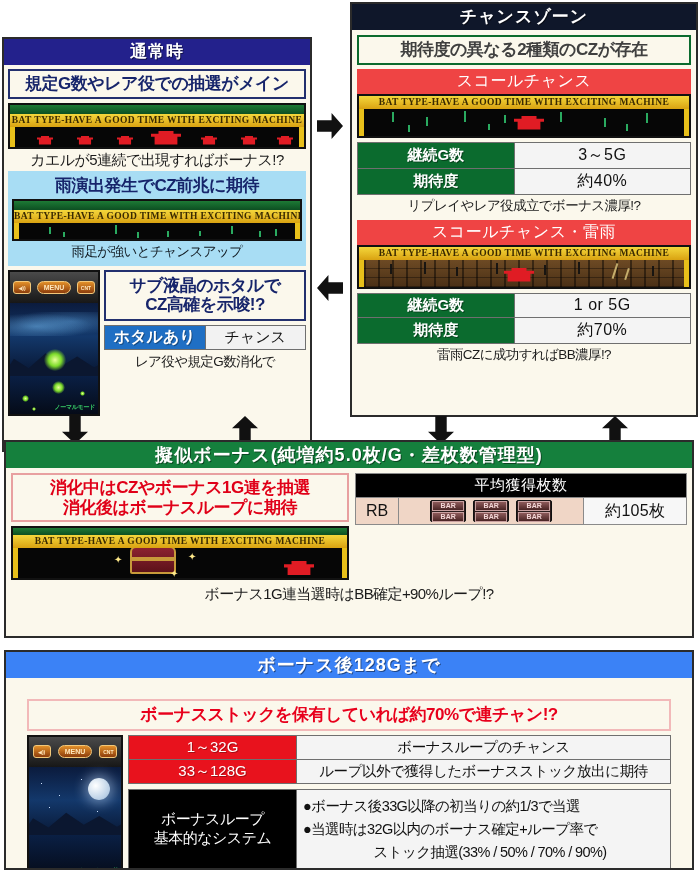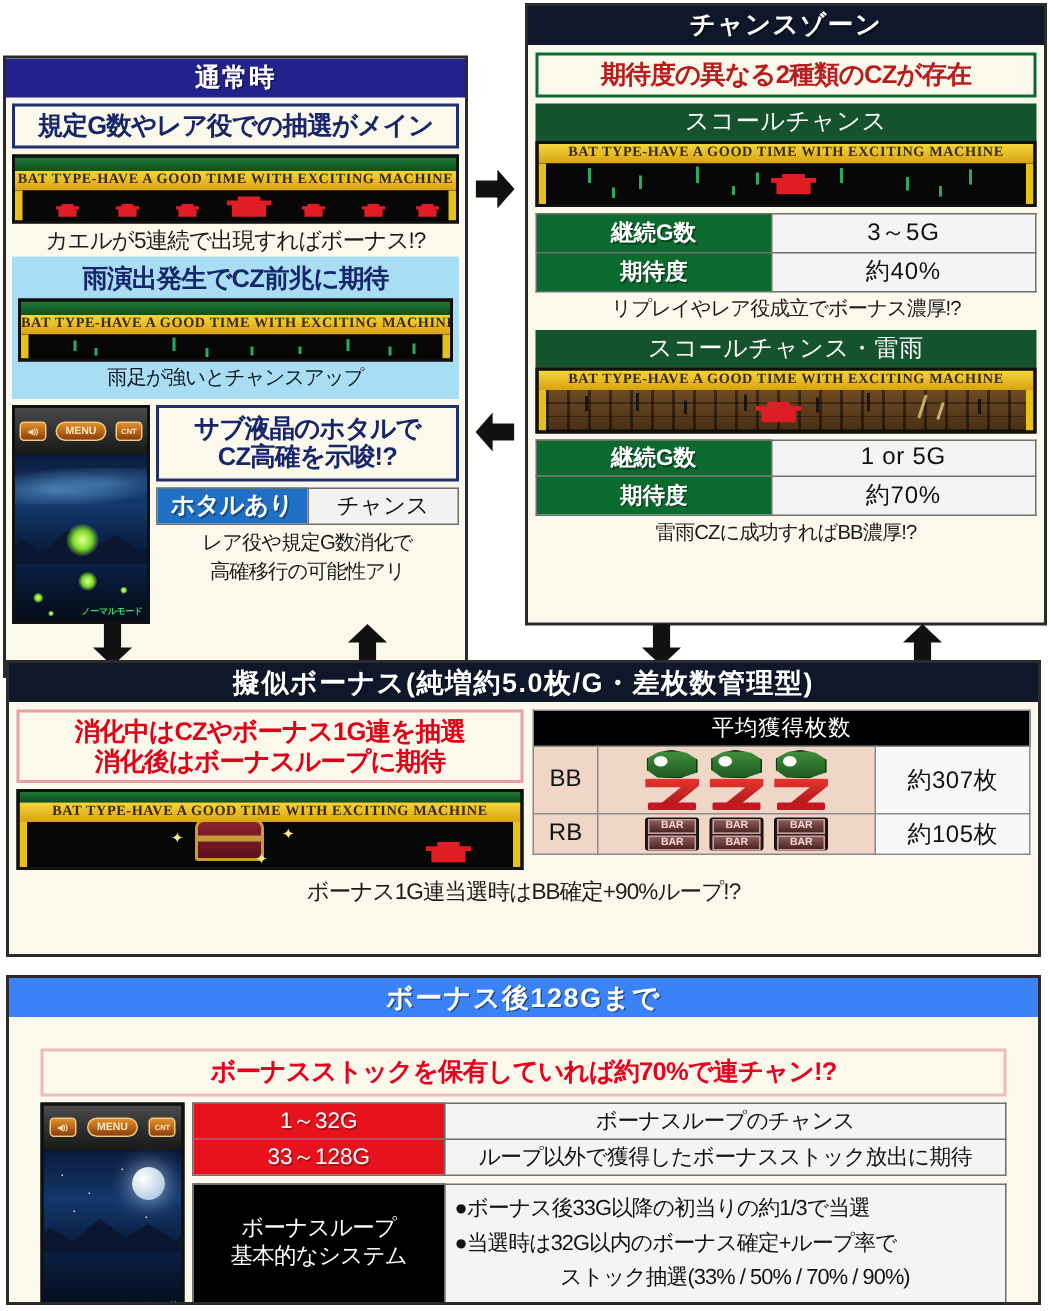--- a/index.html
+++ b/index.html
@@ -35,21 +35,21 @@
     border: 2px solid #23306e;
     background: #fbf8ec;
     text-align: center;
     font-weight: bold;
     color: #17256b;
     font-size: 17px;
     line-height: 1.15;
     padding: 3px 2px;
     letter-spacing: -0.5px;
   }
-  .callout.green { border-color: #0b6b2e; color: #b91c1c; }
+  .callout.green { border-color: #0b6b2e; color: #404040; }
   .callout.red   { border-color: #e8a0a0; color: #e00018; }
   .callout.red2  { border-color: #f2b9b9; color: #e8001c; }
 
   
   .lcd {
     position: relative;
     background: #000;
     border: 2px solid #111;
     overflow: hidden;
   }
@@ -268,21 +268,21 @@
     width: 26px; height: 28px;
     clip-path: polygon(28% 0,72% 0,72% 56%,100% 56%,50% 100%,0 56%,28% 56%);
   }
   .arrow.up {
     width: 26px; height: 28px;
     clip-path: polygon(28% 100%,72% 100%,72% 44%,100% 44%,50% 0,0 44%,28% 44%);
   }
 
   .czblock { margin-top: 4px; }
   .czhead {
-    background: #14532d; color: #fff; text-align: center;
+    background: #ef4444; color: #fff; text-align: center;
     font-size: 16px; padding: 2px 0; letter-spacing: .5px;
   }
 </style>
 </head>
 <body>
 
 <div id="root">
 
   <div class="panel" style="left:2px; top:2px; width:310px; height:415px;margin-top:35px;">
     <div class="panel-head" style="background:#23218c;">通常時</div>
@@ -354,21 +354,20 @@
           </div>
           <table class="t-blue" style="margin-top:4px;">
             <tbody>
             <tr>
               <td class="k">ホタルあり</td>
               <td class="v">チャンス</td>
             </tr>
           </tbody>
             </table>
           <div class="cap small" style="padding-top:3px;">レア役や規定G数消化で</div>
-          <div class="cap small" style="padding-top:0;">高確移行の可能性アリ</div>
         </div>
       </div>
 
     </div>
   </div>
 
   <div class="panel" style="left:350px; top:2px; width:348px; height:415px;">
     <div class="panel-head" style="background:#0f172a;">チャンスゾーン</div>
     <div class="panel-body" style="padding:5px;">
 
@@ -443,21 +442,21 @@
   </div>
 
   <div class="arrow right" style="left:317px; top:113px;"></div>
   <div class="arrow left" style="left:317px; top:275px;"></div>
   <div class="arrow down" style="left:62px; top:416px;"></div>
   <div class="arrow up" style="left:232px; top:416px;"></div>
   <div class="arrow down" style="left:428px; top:416px;"></div>
   <div class="arrow up" style="left:602px; top:416px;"></div>
 
   <div class="panel" style="left:4px; top:440px; width:690px; height:198px;">
-    <div class="panel-head" style="background:#0f172a; font-size:18px;">擬似ボーナス(純増約5.0枚/G・差枚数管理型)</div>
+    <div class="panel-head" style="background:#15803d; font-size:18px;">擬似ボーナス(純増約5.0枚/G・差枚数管理型)</div>
     <div class="panel-body" style="padding:5px; display:flex; gap:6px;">
 
       <div style="width:338px; flex:none;">
         <div class="callout red" style="padding:3px 2px;">
           <div>消化中はCZやボーナス1G連を抽選</div>
           <div>消化後はボーナスループに期待</div>
         </div>
         <div class="lcd" style="height:54px; margin-top:4px;">
           <div class="lcd-top" style="height:7px;"></div>
           <div class="lcd-band">BAT TYPE-HAVE A GOOD TIME WITH EXCITING MACHINE</div>
@@ -469,43 +468,20 @@
             <div class="frog big" style="left:266px; bottom:3px;"></div>
           </div>
         </div>
       </div>
 
       <div style="flex:1;">
         <table class="payout">
           <tbody>
               <tr>
             <td class="hd" colspan="3">平均獲得枚数</td>
-          </tr>
-          <tr>
-            <td class="lbl">BB</td>
-            <td class="reels">
-              <div class="reelrow">
-                <div class="sym7">
-                  <div class="frogtop"></div>
-                      <div class="seven"></div>
-                      <div class="base"></div>
-                </div>
-                <div class="sym7">
-                  <div class="frogtop"></div>
-                      <div class="seven"></div>
-                      <div class="base"></div>
-                </div>
-                <div class="sym7">
-                  <div class="frogtop"></div>
-                      <div class="seven"></div>
-                      <div class="base"></div>
-                </div>
-              </div>
-            </td>
-            <td class="amt">約307枚</td>
           </tr>
           <tr>
             <td class="lbl">RB</td>
             <td class="reels">
               <div class="reelrow">
                 <div class="symbar">
                       <span>BAR</span>
                       <span>BAR</span>
                     </div>
                 <div class="symbar">

